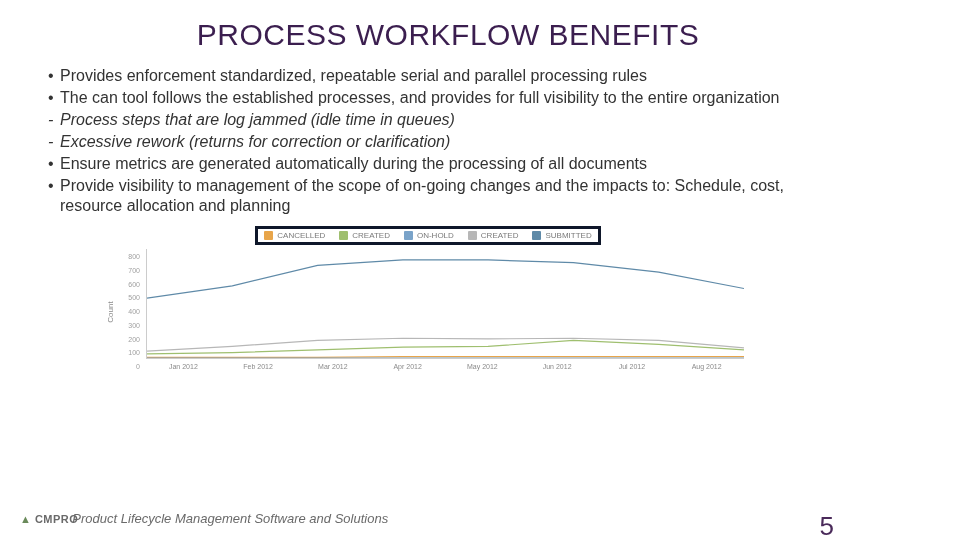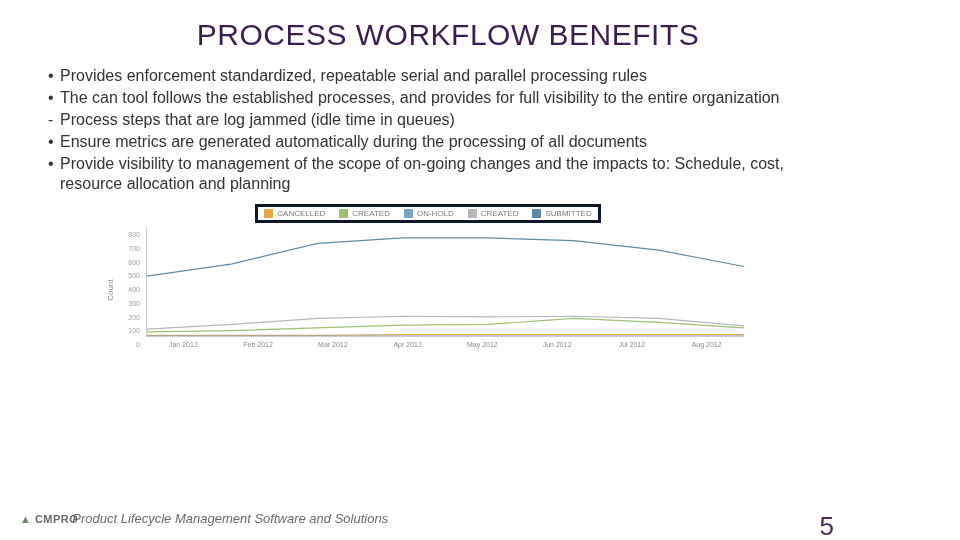--- a/index.html
+++ b/index.html
@@ -3,21 +3,21 @@
 <meta charset="utf-8">
 <style>
   * { box-sizing: border-box; margin: 0; padding: 0; }
   html, body { width: 960px; height: 540px; font-family: Arial, Helvetica, sans-serif; background: #fff; color: #222; }
   .slide { width: 856px; height: 540px; position: relative; padding: 18px 42px 0 42px; }
   .title { color: #3b1e4f; font-size: 30px; font-weight: 400; letter-spacing: 0.5px; text-align: center; margin-left: 80px; margin-right: 40px; margin-bottom: 14px; }
   .bullets { font-size: 16px; line-height: 1.25; color: #333; }
   .bullets ul { list-style: none; padding-left: 6px; }
   .bullets li { position: relative; padding-left: 12px; margin-bottom: 2px; }
   .bullets li::before { content: "•"; position: absolute; left: 0; top: 0; }
-  .sub { list-style: none; padding-left: 28px; }
+  .sub { list-style: none; padding-left: 28px; font-style: italic; }
   .sub li { position: relative; padding-left: 12px; margin-bottom: 2px; }
   .sub li::before { content: "-"; position: absolute; left: 0; top: 0; }
   .chart-wrap { margin: 10px auto 0 auto; width: 640px; }
   .legend { display: flex; justify-content: center; gap: 14px; border: 3px solid #0f172a; padding: 2px 6px; width: fit-content; margin: 0 auto 2px auto; font-size: 8px; color: #7a7a7a; }
   .legend-item { display: flex; align-items: center; gap: 4px; }
   .swatch { width: 9px; height: 9px; display: inline-block; border-radius: 1px; }
   .chart-box { position: relative; height: 130px; }
   .y-axis-label { position: absolute; left: -8px; top: 50%; transform: translateY(-50%) rotate(-90deg); font-size: 8px; color: #8a8a8a; }
   .plot { position: absolute; left: 38px; right: 4px; top: 2px; bottom: 18px; border-left: 1px solid #ccc; border-bottom: 1px solid #ccc; }
   .y-ticks { position: absolute; left: 0; top: 2px; bottom: 18px; width: 36px; }
@@ -38,20 +38,21 @@
 <div class="slide">
   <h1 class="title">PROCESS WORKFLOW BENEFITS</h1>
 
   <div class="bullets">
     <ul>
       <li>Provides enforcement standardized, repeatable serial and parallel processing rules</li>
       <li>The can tool follows the established processes, and provides for full visibility to the entire organization</li>
     </ul>
     <ul class="sub">
       <li>Process steps that are log jammed (idle time in queues)</li>
+      <li>Excessive rework (returns for correction or clarification)</li>
     </ul>
     <ul>
       <li>Ensure metrics are generated automatically during the processing of all documents</li>
       <li>Provide visibility to management of the scope of on-going changes and the impacts to: Schedule, cost, resource allocation and planning</li>
     </ul>
   </div>
 
   <div class="chart-wrap">
     <div class="legend">
       <span class="legend-item">

